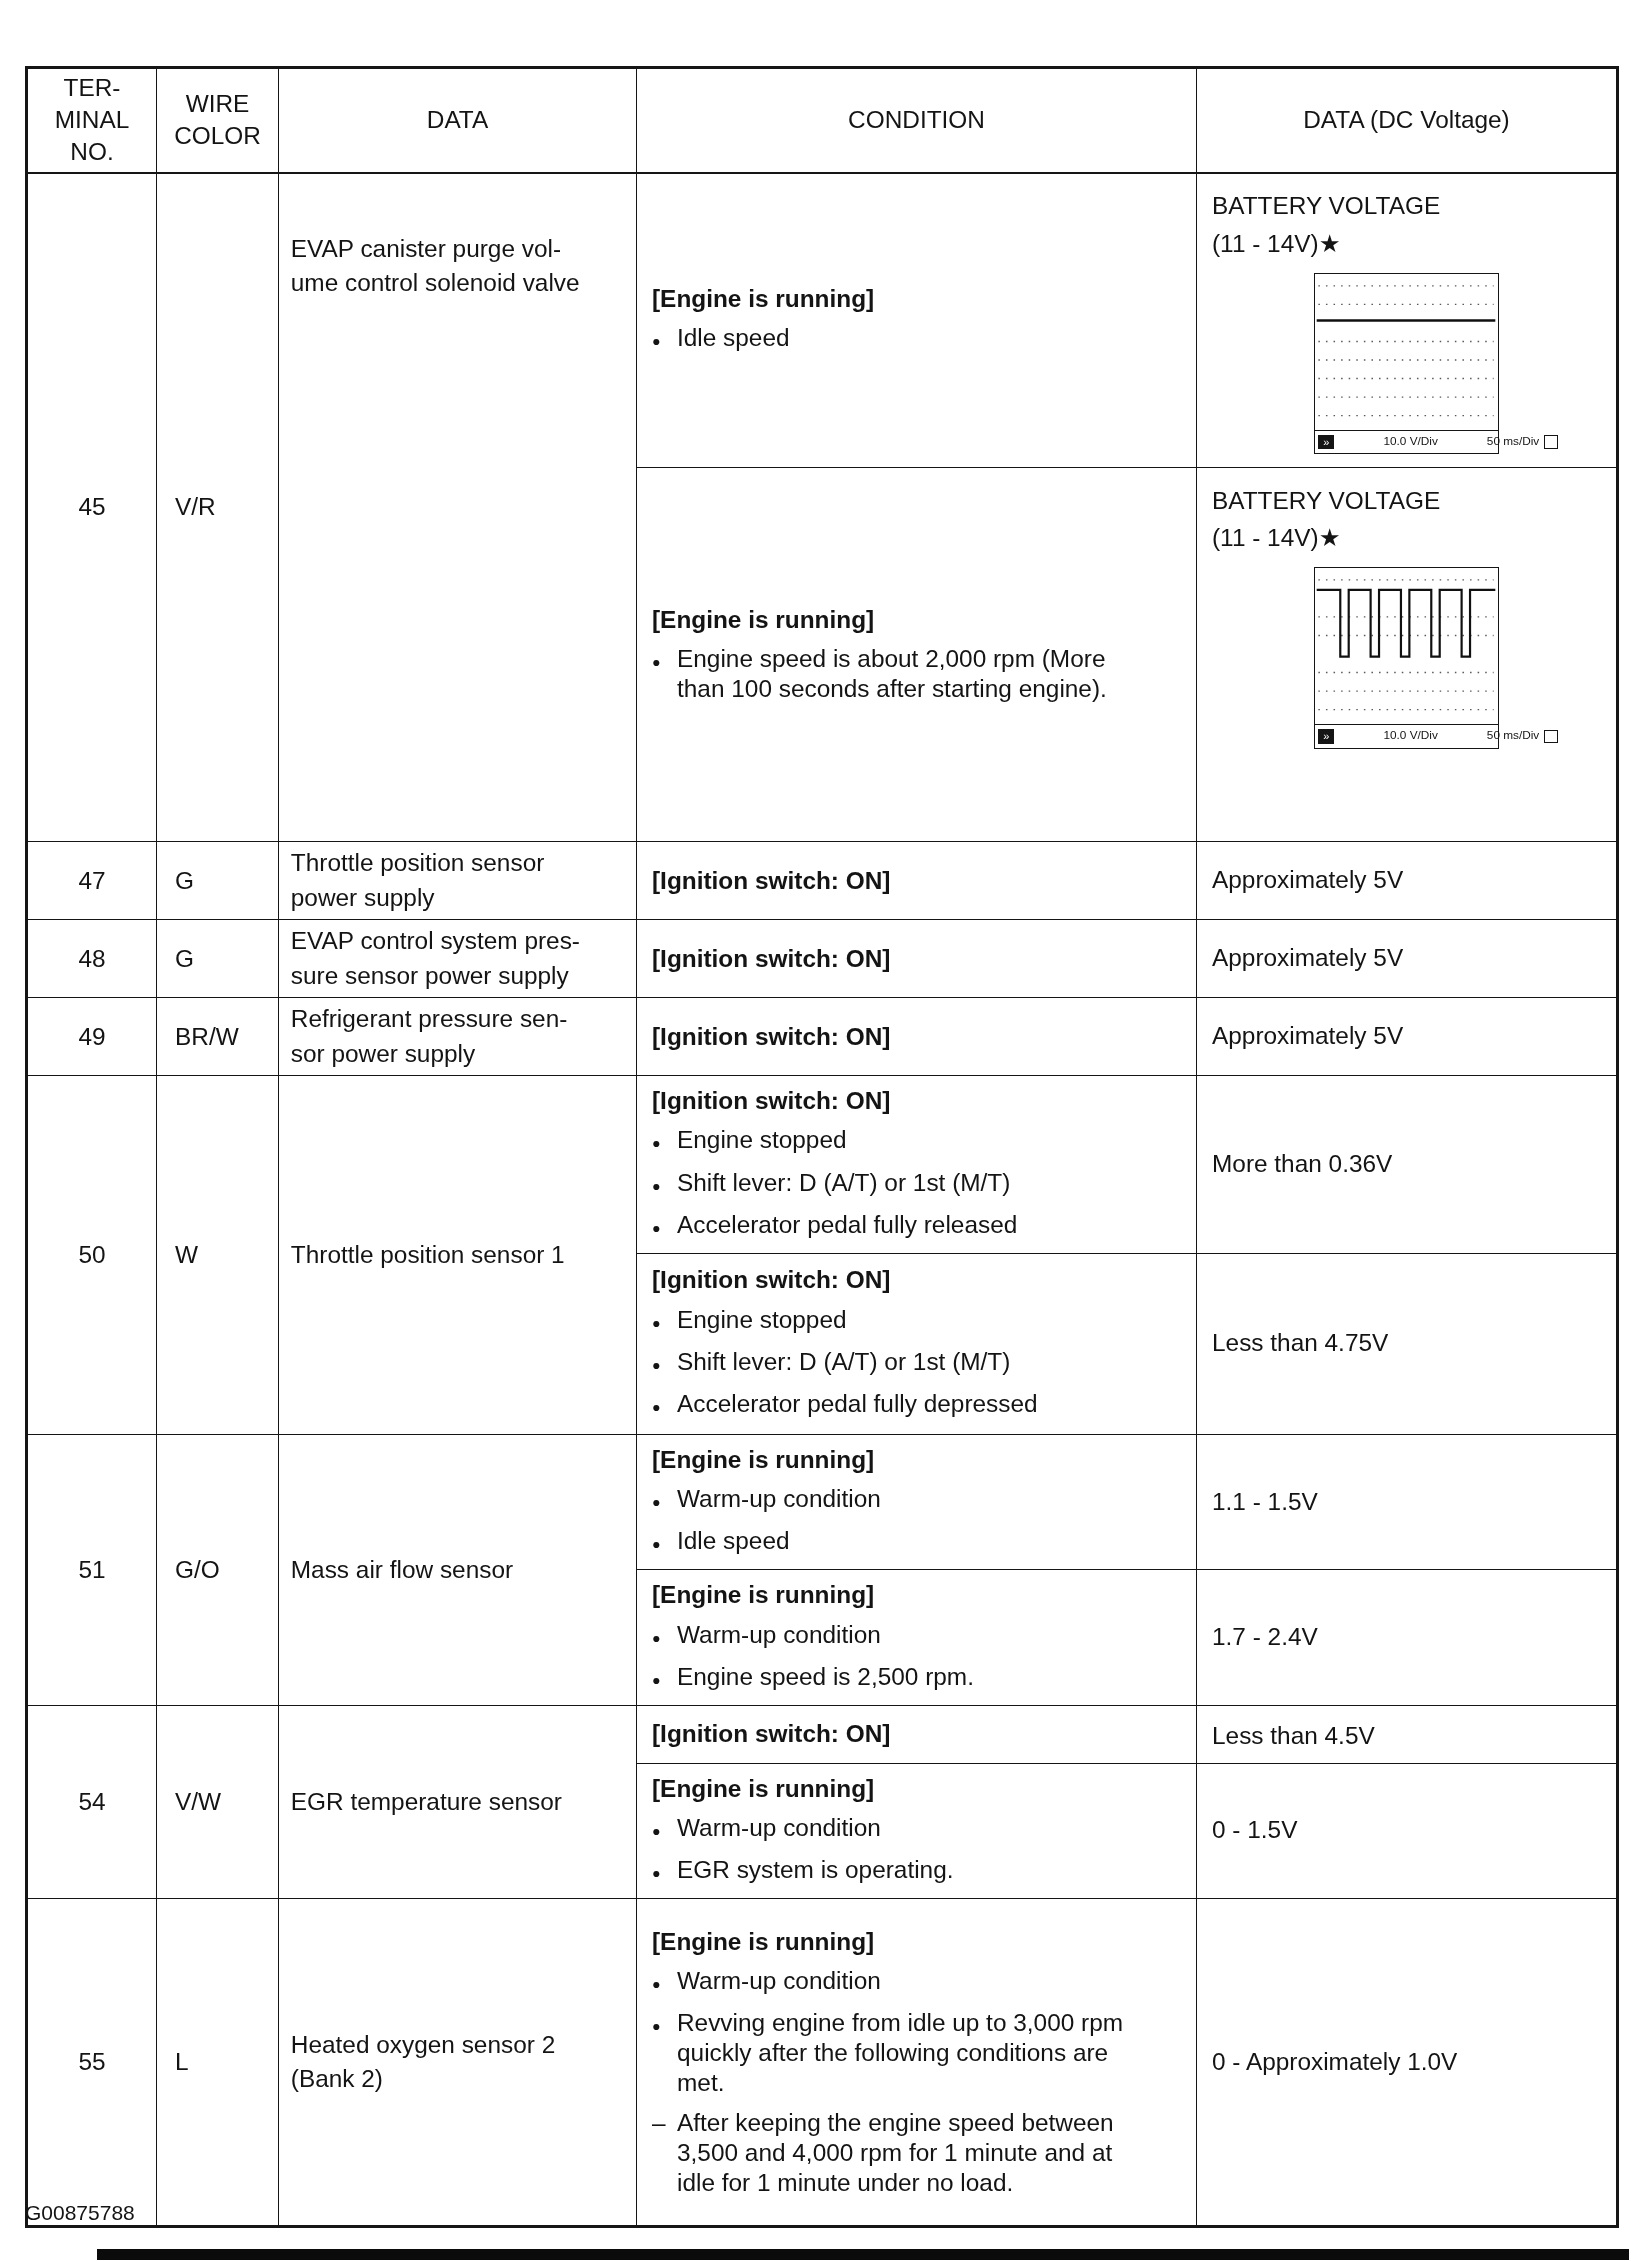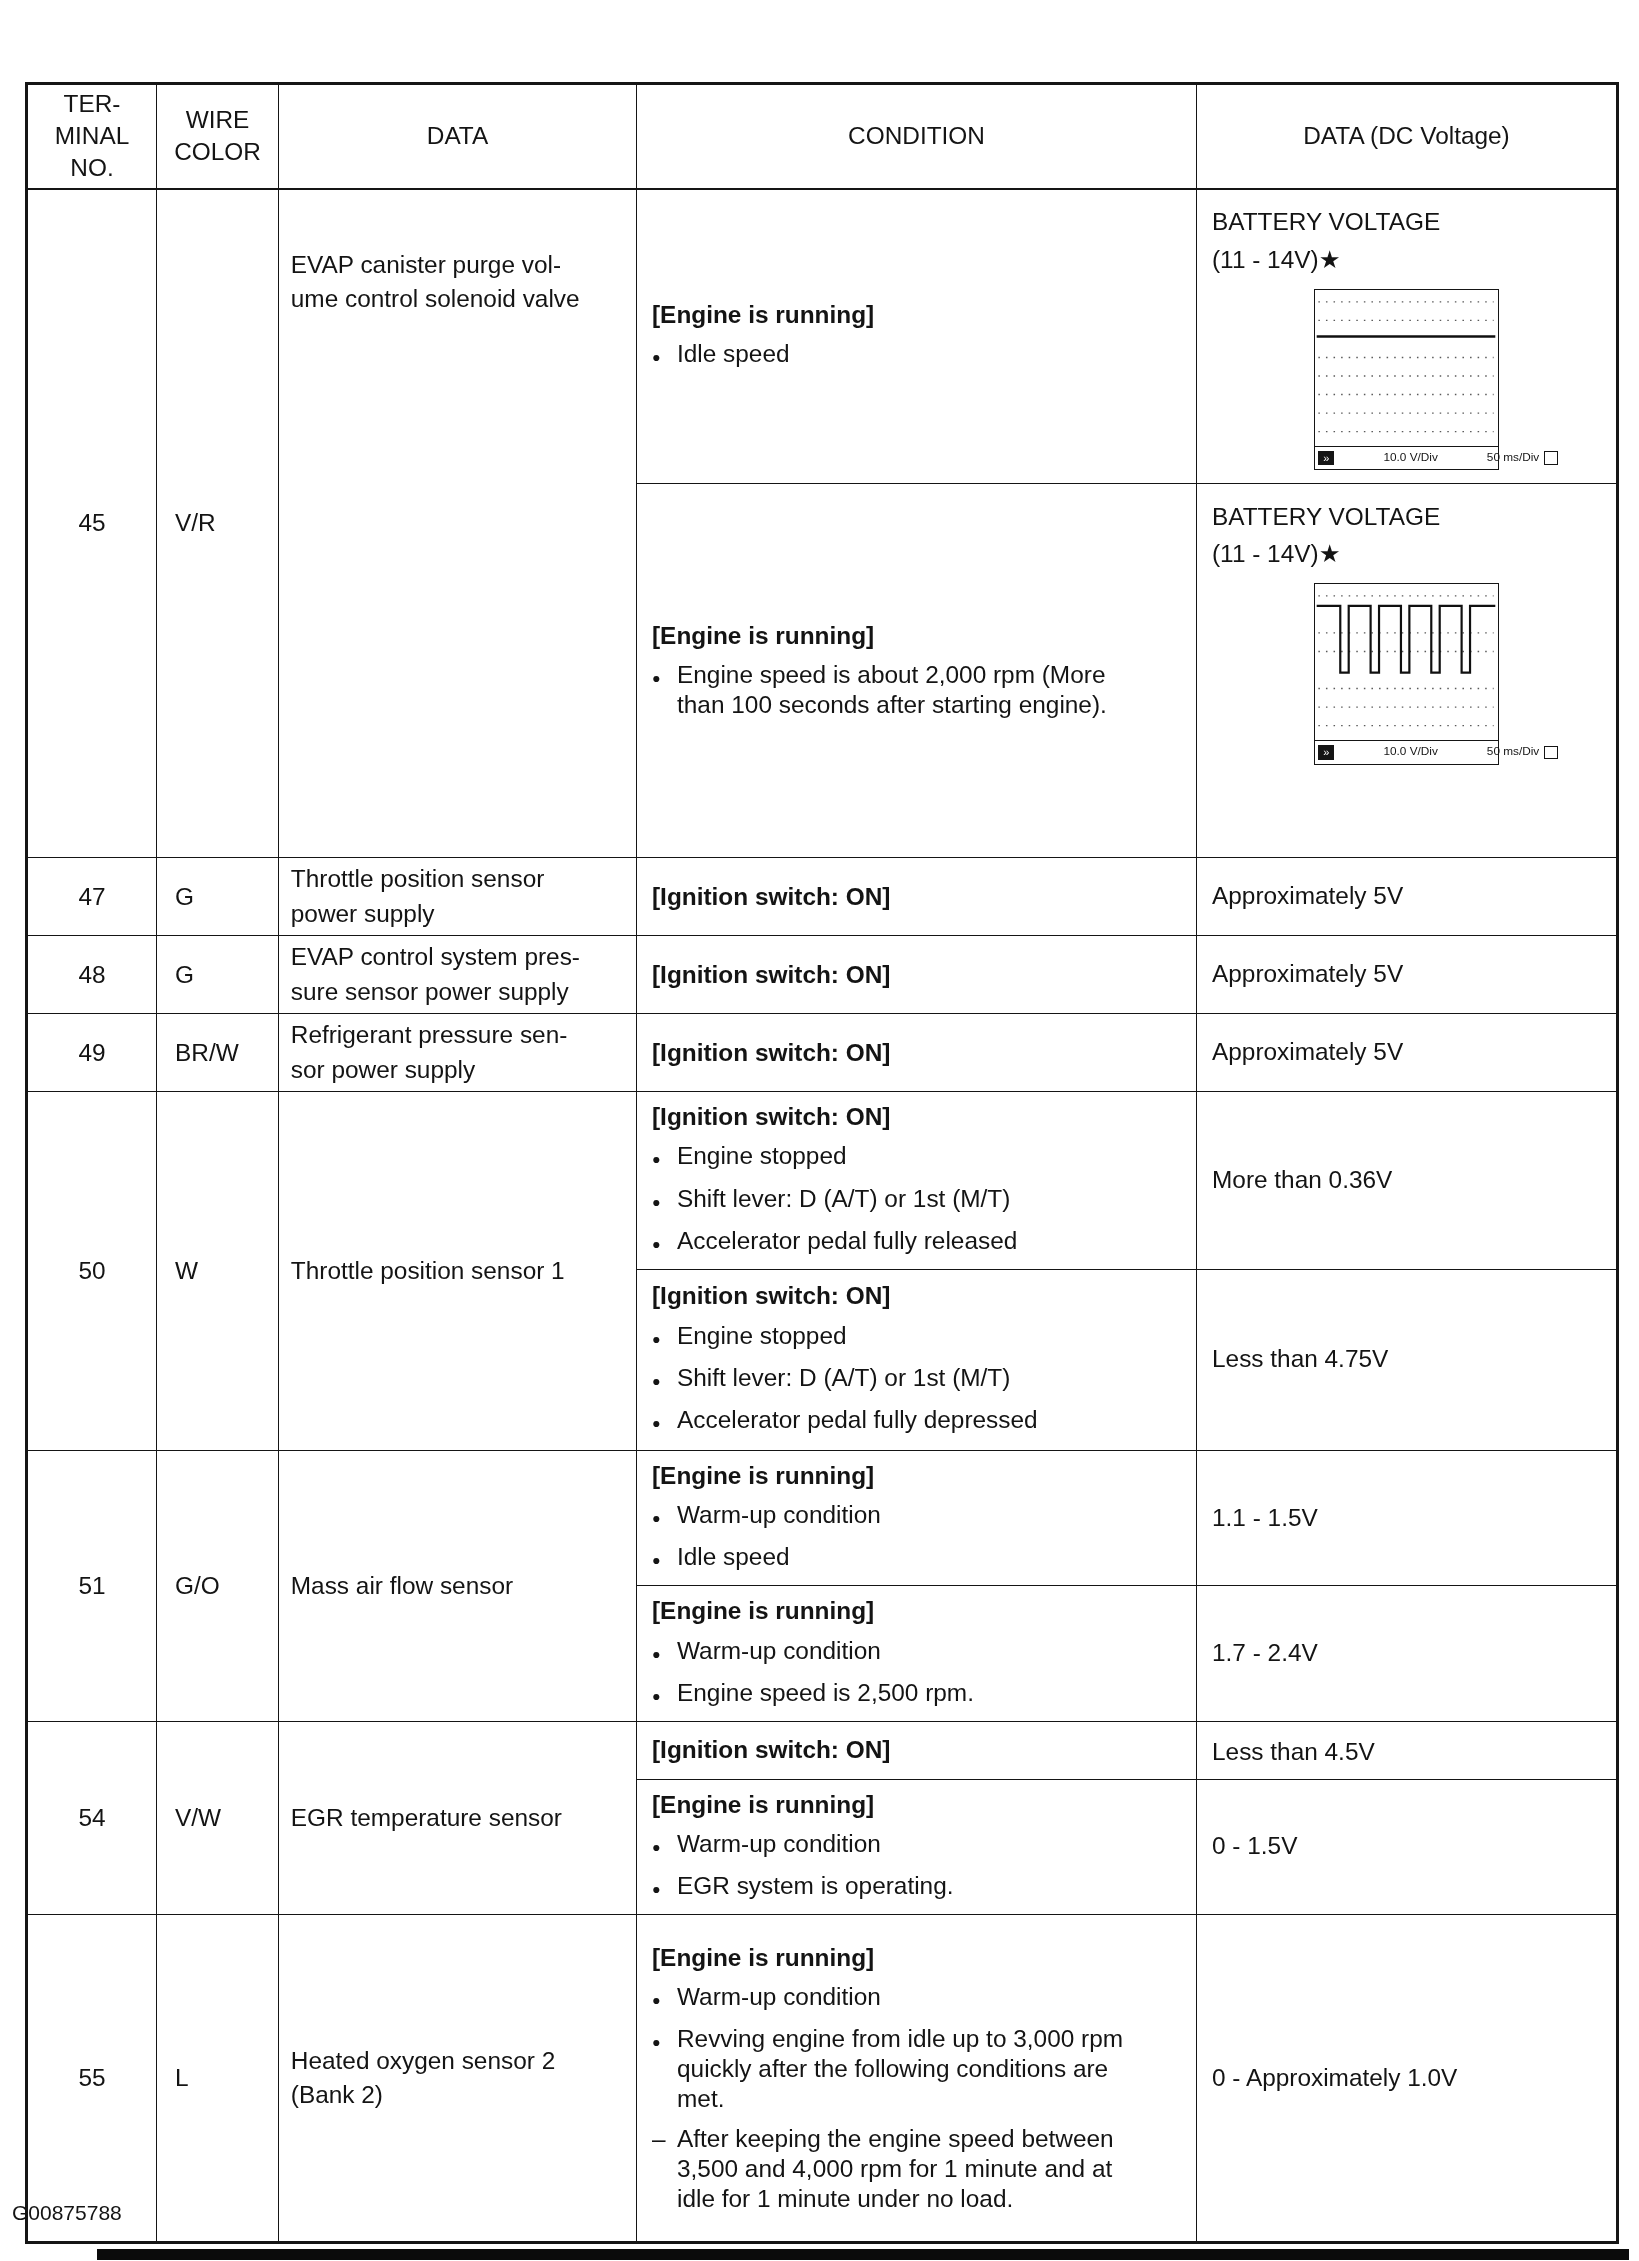--- a/index.html
+++ b/index.html
@@ -9,21 +9,21 @@
     background: #ffffff;
     font-family: "Liberation Sans", sans-serif;
     color: #141414;
     position: relative;
     overflow: hidden;
   }
   .page { position: absolute; inset: 0; }
 
   table.main {
     border-collapse: collapse;
-    position: absolute; left: 25px; top: 82px;
+    position: absolute; left: 25px; top: 66px;
     width: 1591px; table-layout: fixed;
     border: 3.4px solid #151515;
   }
   .main th, .main td { border: 1.7px solid #151515; font-size: 24.4px; }
   .main thead th { border-bottom: 2.5px solid #151515; }
 
   th { font-weight: normal; text-align: center; vertical-align: middle; line-height: 1.32; }
   thead tr { height: 105px; }
 
   td.ct { text-align: center; vertical-align: middle; }
@@ -44,21 +44,21 @@
   .bold { font-weight: normal; }
   .data-title { line-height: 1.55; }
 
   .scope { width: 185px; margin: 10px auto 0 auto; border: 1.7px solid #151515; background: #fff; }
   .scope svg { display: block; }
   .scope-bar { display: flex; align-items: center; gap: 5px; border-top: 1.7px solid #151515; height: 23.6px; padding: 0 3.4px; }
   .scope-arrow { background: #151515; color: #fff; font-size: 11px; line-height: 14.3px; width: 16px; height: 14.3px; text-align: center; flex: 0 0 auto; }
   .scope-label { font-size: 11.8px; white-space: nowrap; margin-left: 44px; }
   .scope-box { margin-left: auto; width: 13.5px; height: 13.5px; border: 1.7px solid #151515; flex: 0 0 auto; }
 
-  .footer-code { position: absolute; left: 12px; top: 2201px; font-size: 21px; }
+  .footer-code { position: absolute; left: 25px; top: 2201px; font-size: 21px; }
   .scan-bar { position: absolute; left: 97px; top: 2249px; width: 1532px; height: 11px; background: #0b0b0b; }
 </style>
 </head>
 <body>
 
 <div class="page">
 
 <table class="main">
   <colgroup>
     <col style="width:130px">

